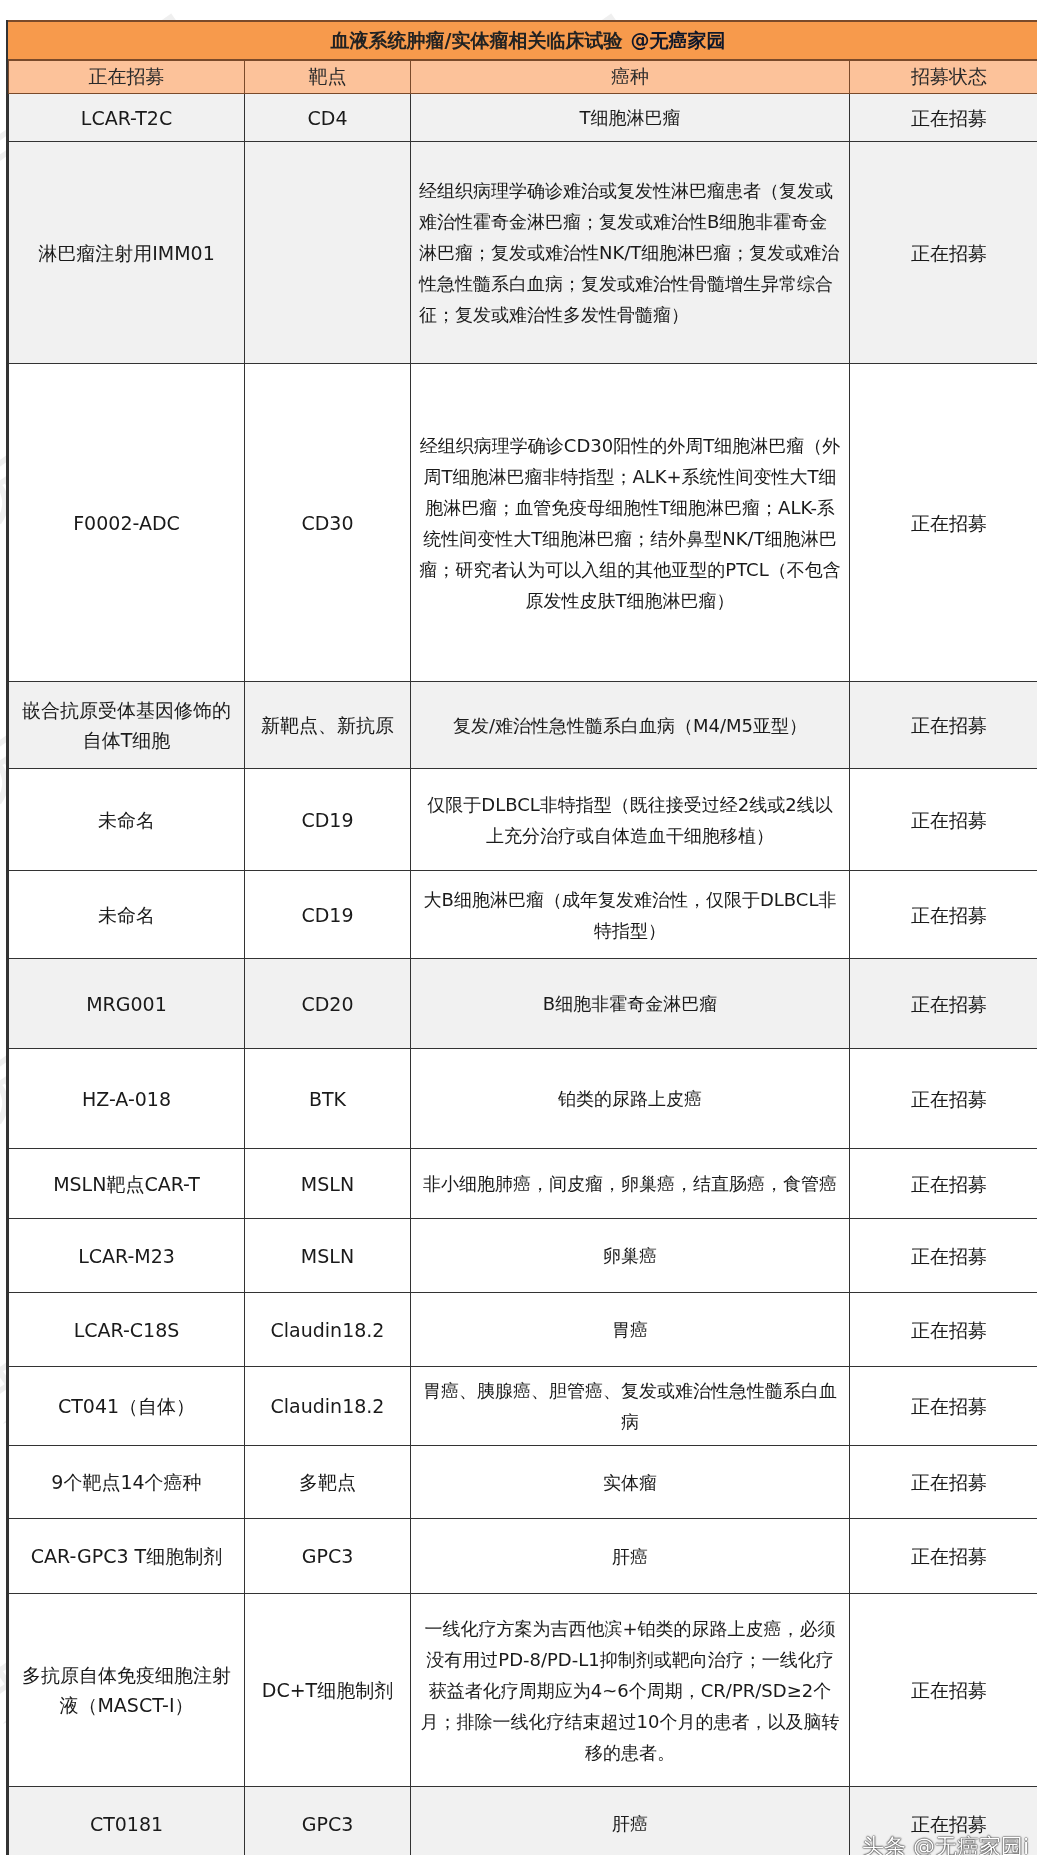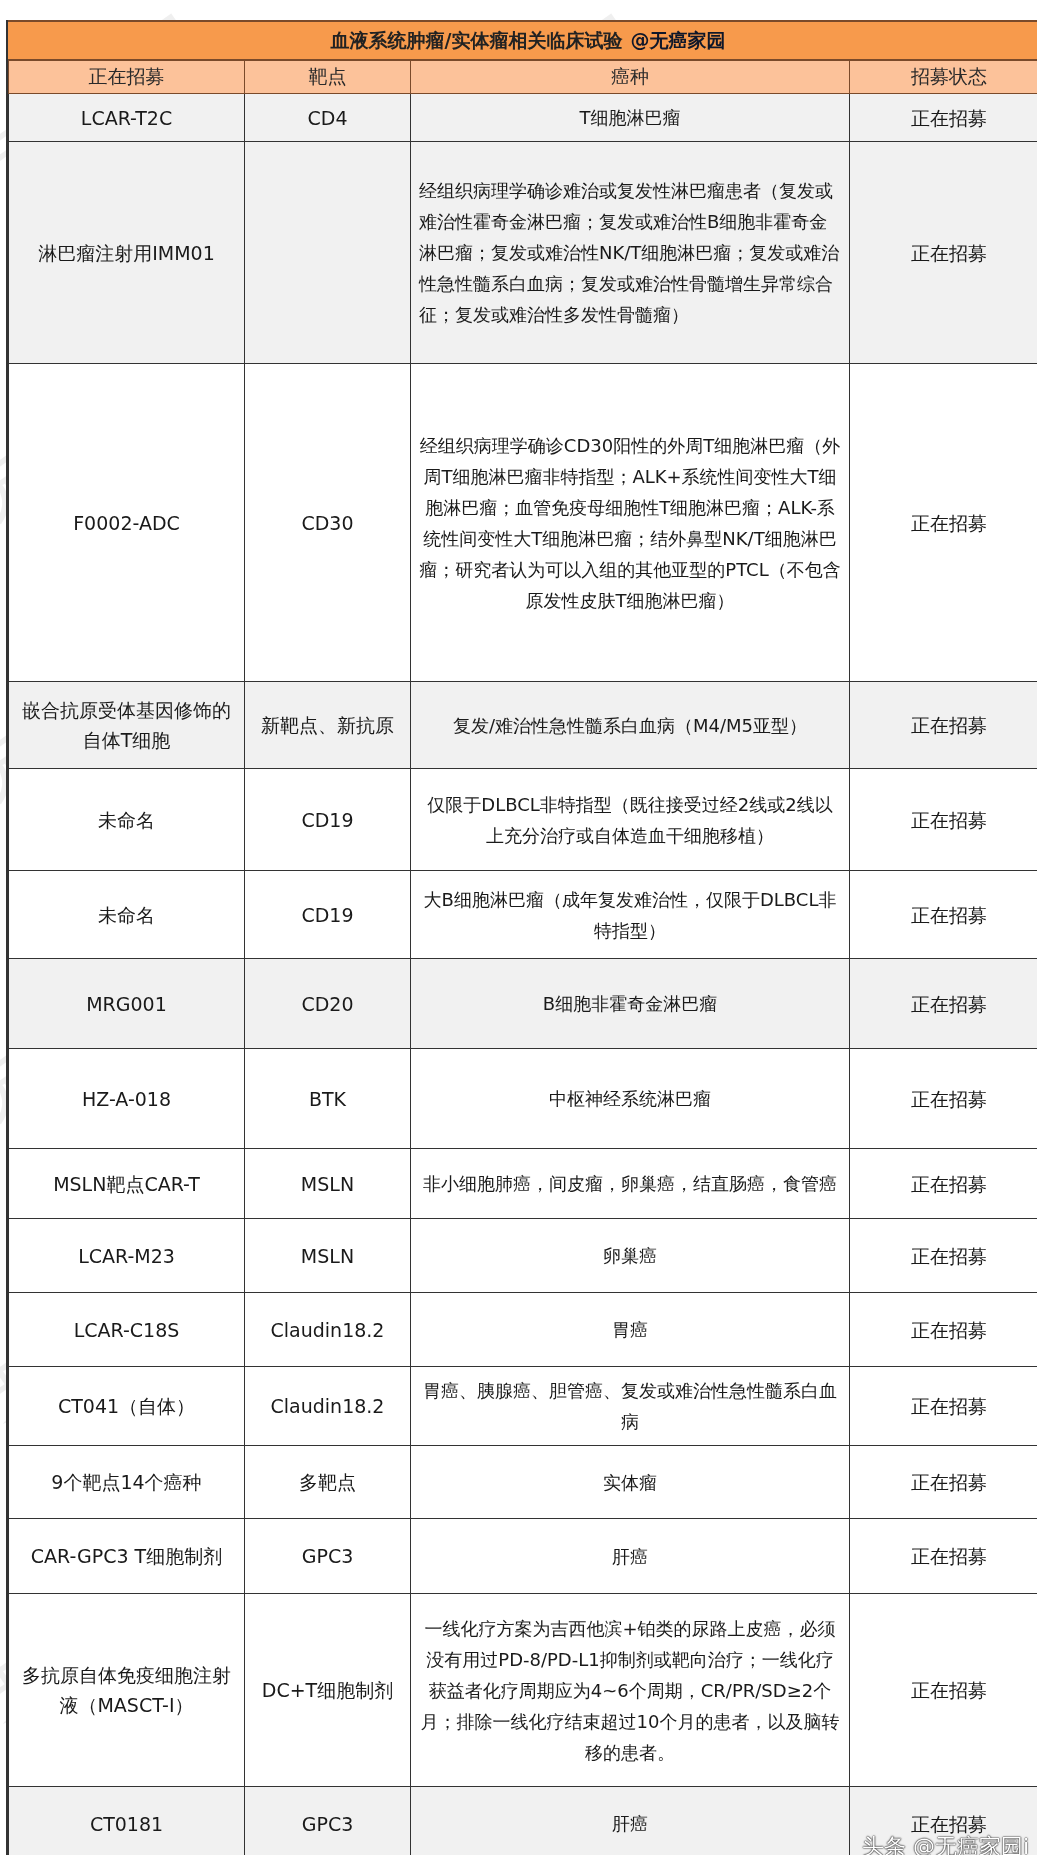--- a/index.html
+++ b/index.html
@@ -135,21 +135,21 @@
         </tr>
         <tr class="grey" style="height: 90px;">
           <td>MRG001</td>
           <td>CD20</td>
           <td class="desc">B细胞非霍奇金淋巴瘤</td>
           <td>正在招募</td>
         </tr>
         <tr style="height: 100px;">
           <td>HZ-A-018</td>
           <td>BTK</td>
-          <td class="desc">中枢神经系统淋巴瘤</td>
+          <td class="desc">铂类的尿路上皮癌</td>
           <td>正在招募</td>
         </tr>
         <tr style="height: 70px;">
           <td>MSLN靶点CAR-T</td>
           <td>MSLN</td>
           <td class="desc">非小细胞肺癌，间皮瘤，卵巢癌，结直肠癌，食管癌</td>
           <td>正在招募</td>
         </tr>
         <tr style="height: 74px;">
           <td>LCAR-M23</td>

